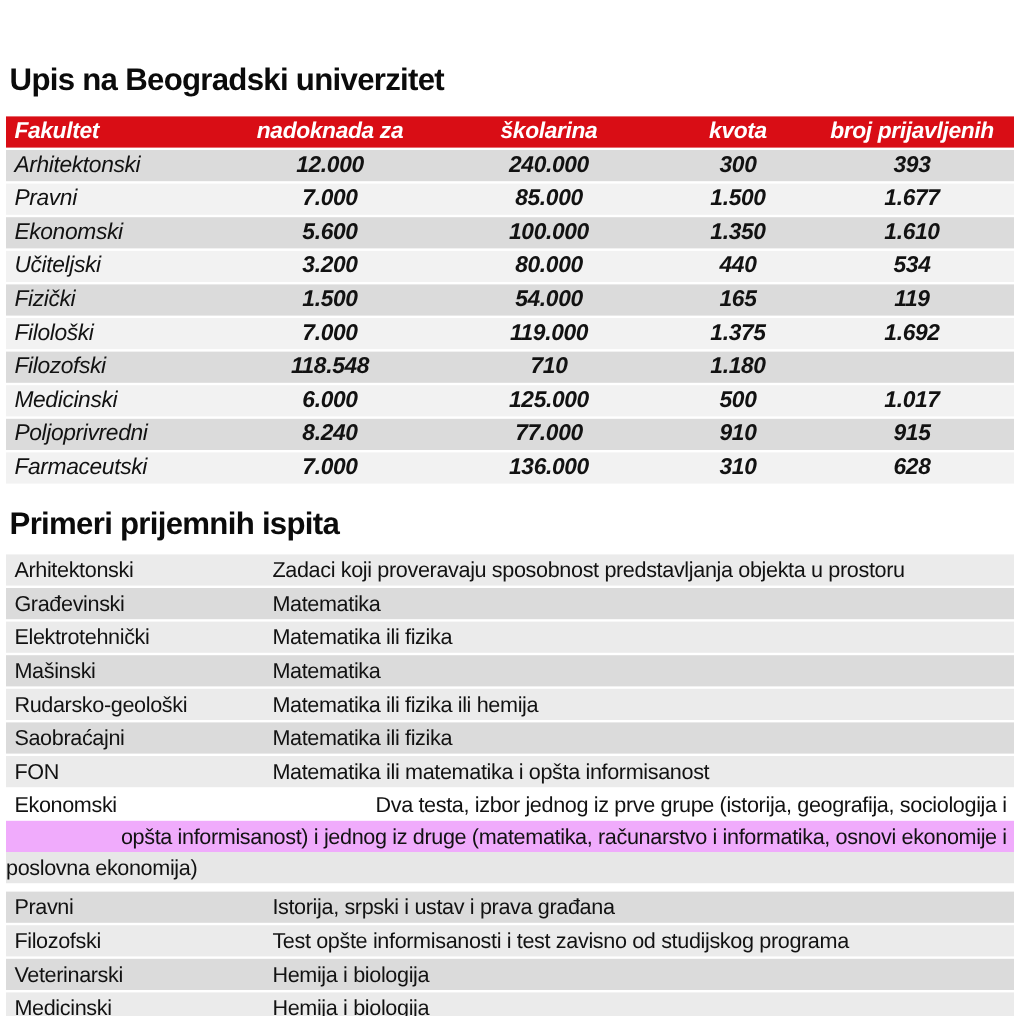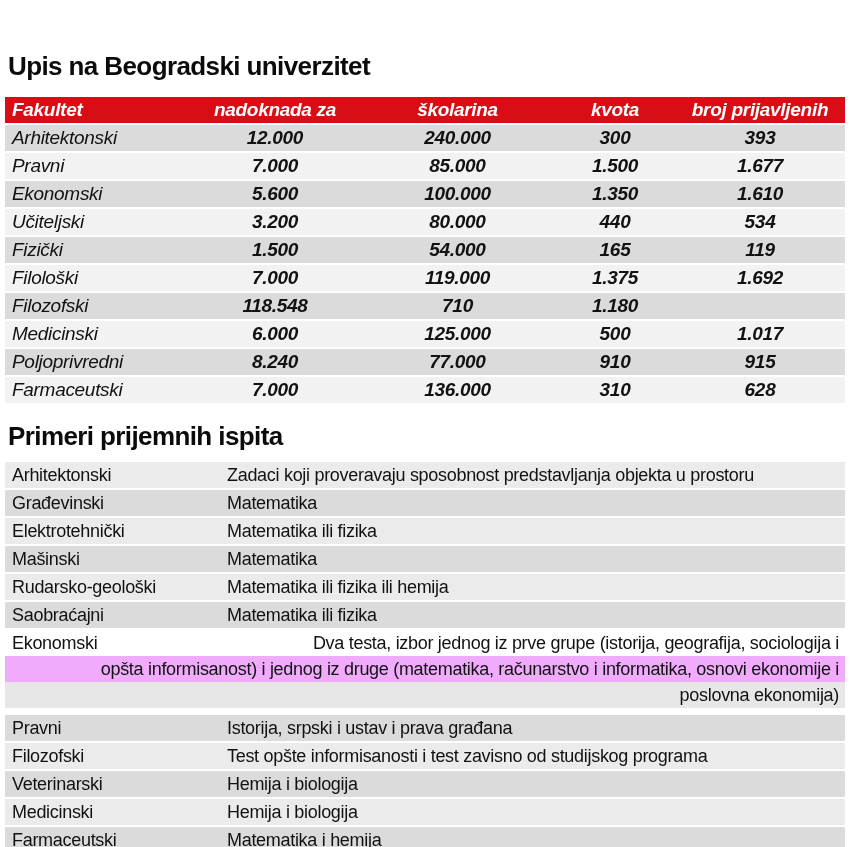--- a/index.html
+++ b/index.html
@@ -72,21 +72,21 @@
     height: 26px;
     line-height: 26px;
     font-size: 18px;
     letter-spacing: -0.3px;
     overflow: hidden;
     white-space: nowrap;
   }
   .eko-1 { display: flex; background: #ffffff; }
   .eko-1 .t2-exam { text-align: right; }
   .eko-2 { background: #f0abfc; text-align: right; padding: 0 6px 0 18px; }
-  .eko-3 { background: var(--row_band, #e7e7e7); text-align: right; padding-right: 6px; margin-bottom: 7px; }
+  .eko-3 { background: var(--row_band, #e7e7e7); text-align: left; padding-right: 6px; margin-bottom: 7px; }
 </style>
 </head>
 <body>
 
 <div class="canvas">
 
   <h1 class="section-title">Upis na Beogradski univerzitet</h1>
 
   <div class="t1">
     <div class="t1-row t1-head">
@@ -190,20 +190,24 @@
       <div class="t2-exam">Matematika</div>
     </div>
     <div class="t2-row bg-mid">
       <div class="t2-label">Rudarsko-geološki</div>
       <div class="t2-exam">Matematika ili fizika ili hemija</div>
     </div>
     <div class="t2-row bg-dark">
       <div class="t2-label">Saobraćajni</div>
       <div class="t2-exam">Matematika ili fizika</div>
     </div>
+    <div class="t2-row bg-mid">
+      <div class="t2-label">FON</div>
+      <div class="t2-exam">Matematika ili matematika i opšta informisanost</div>
+    </div>
 
     <div>
       <div class="eko-line eko-1">
         <div class="t2-label">Ekonomski</div>
         <div class="t2-exam">Dva testa, izbor jednog iz prve grupe (istorija, geografija, sociologija i</div>
       </div>
       <div class="eko-line eko-2">opšta informisanost) i jednog iz druge (matematika, računarstvo i informatika, osnovi ekonomije i</div>
       <div class="eko-line eko-3">poslovna ekonomija)</div>
     </div>
 

